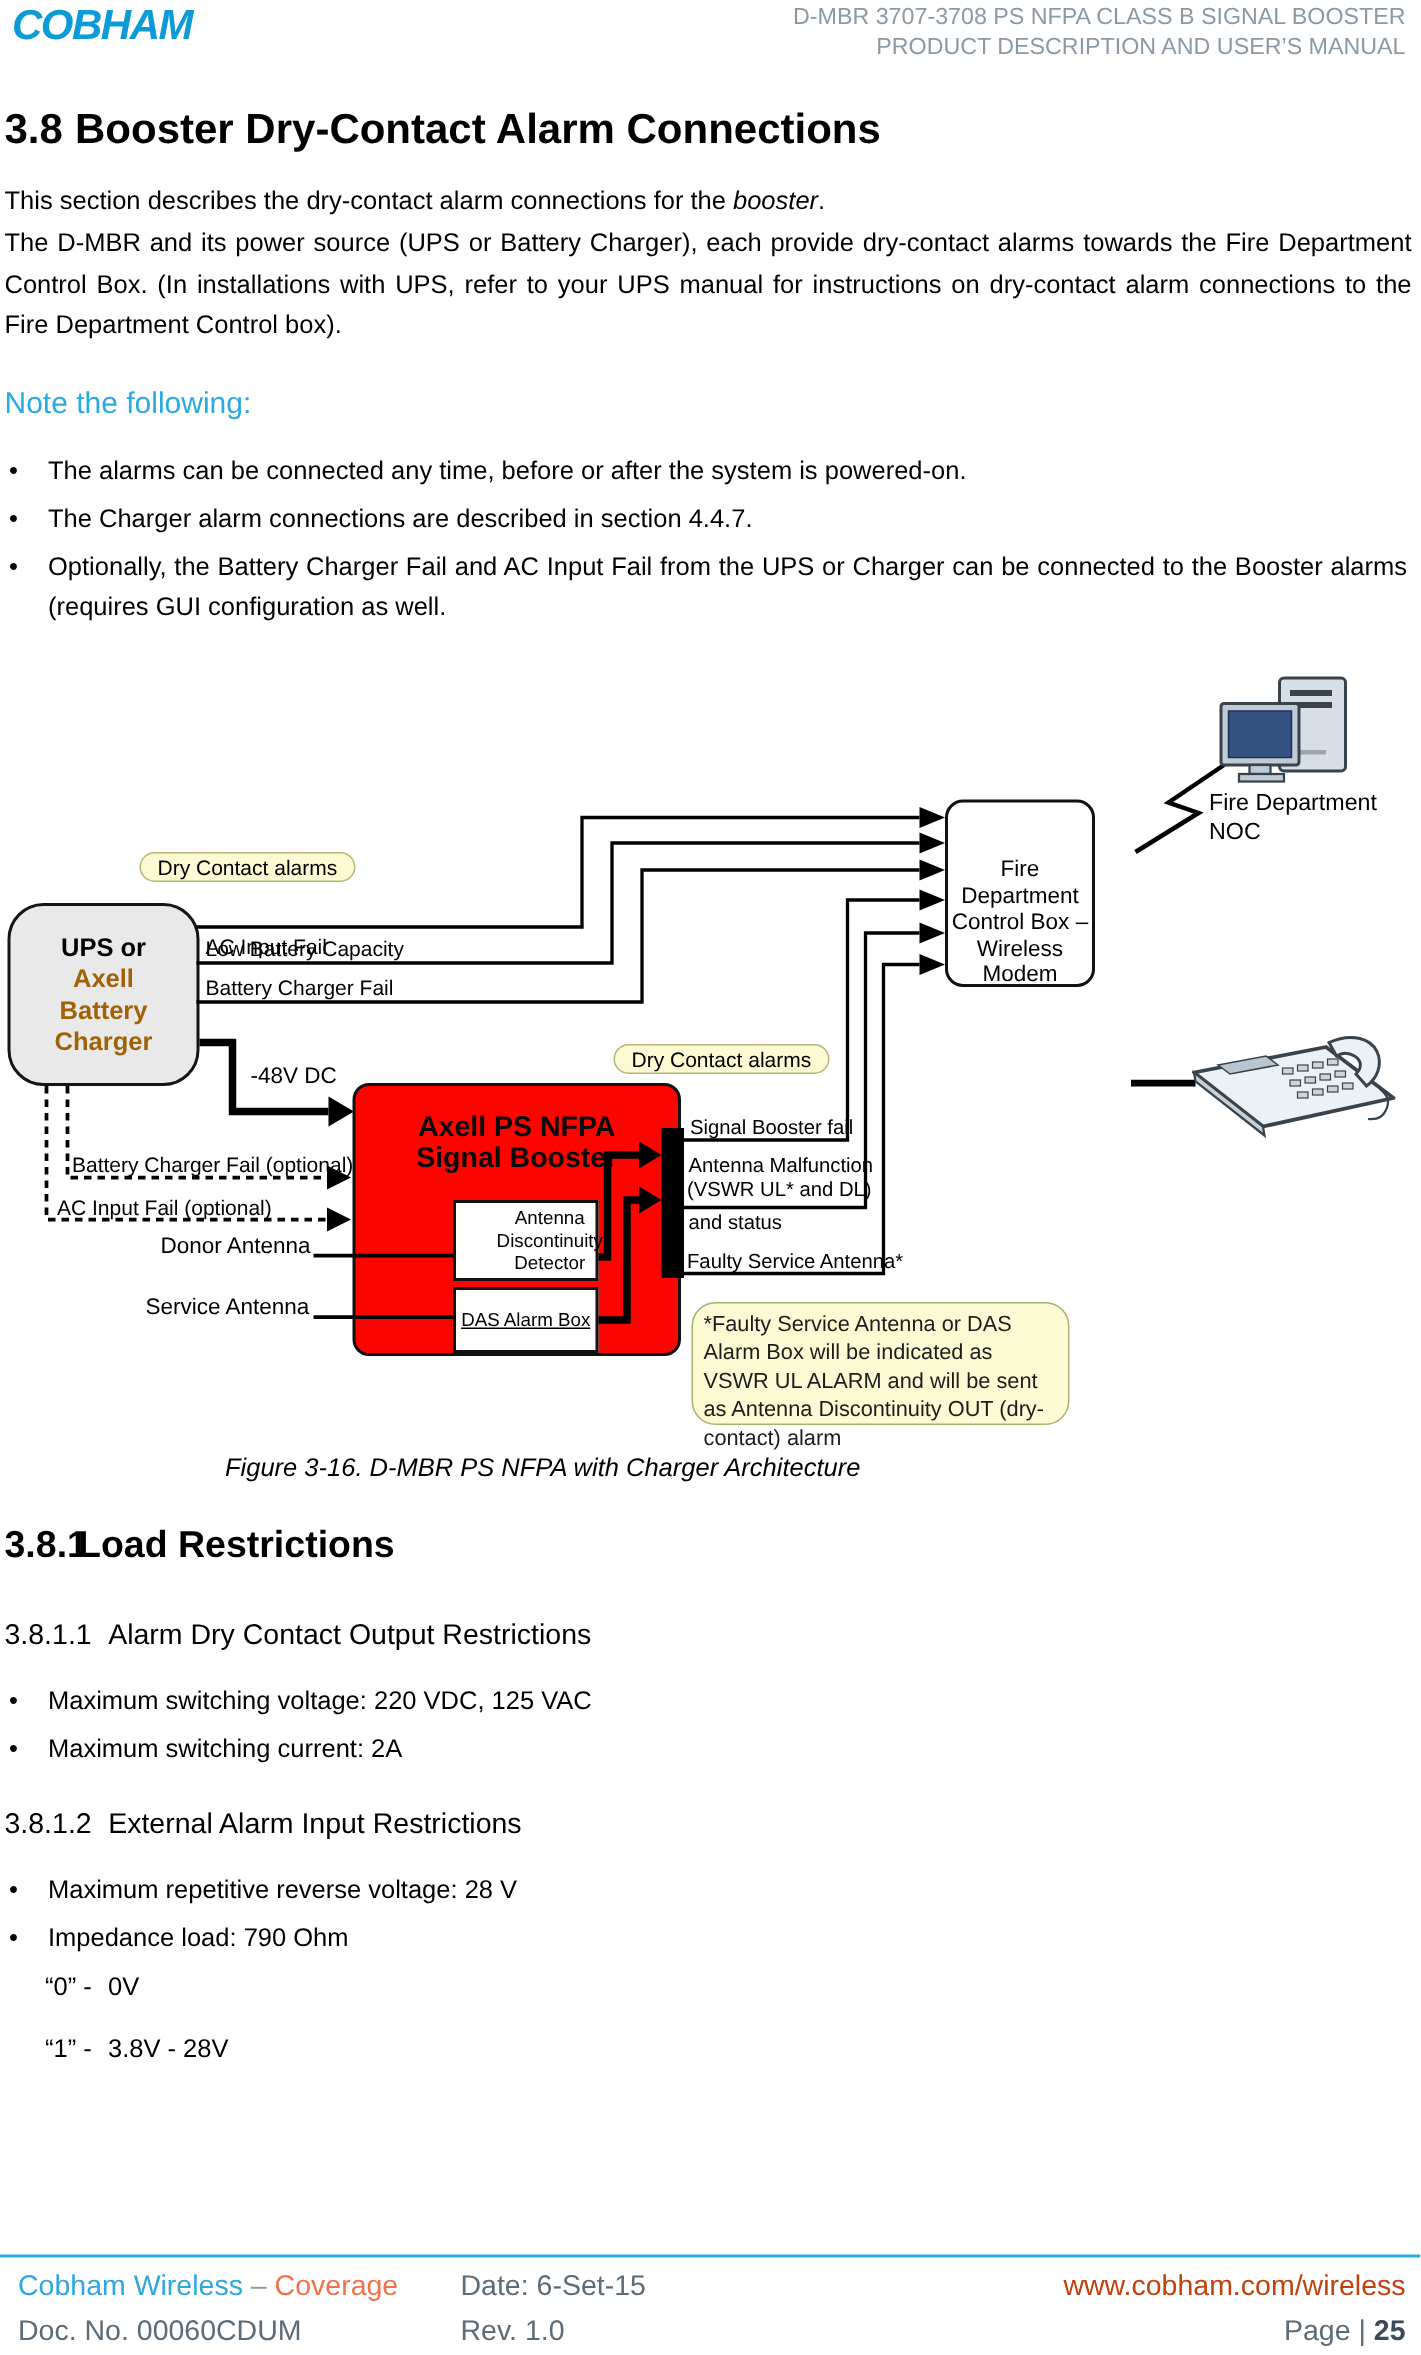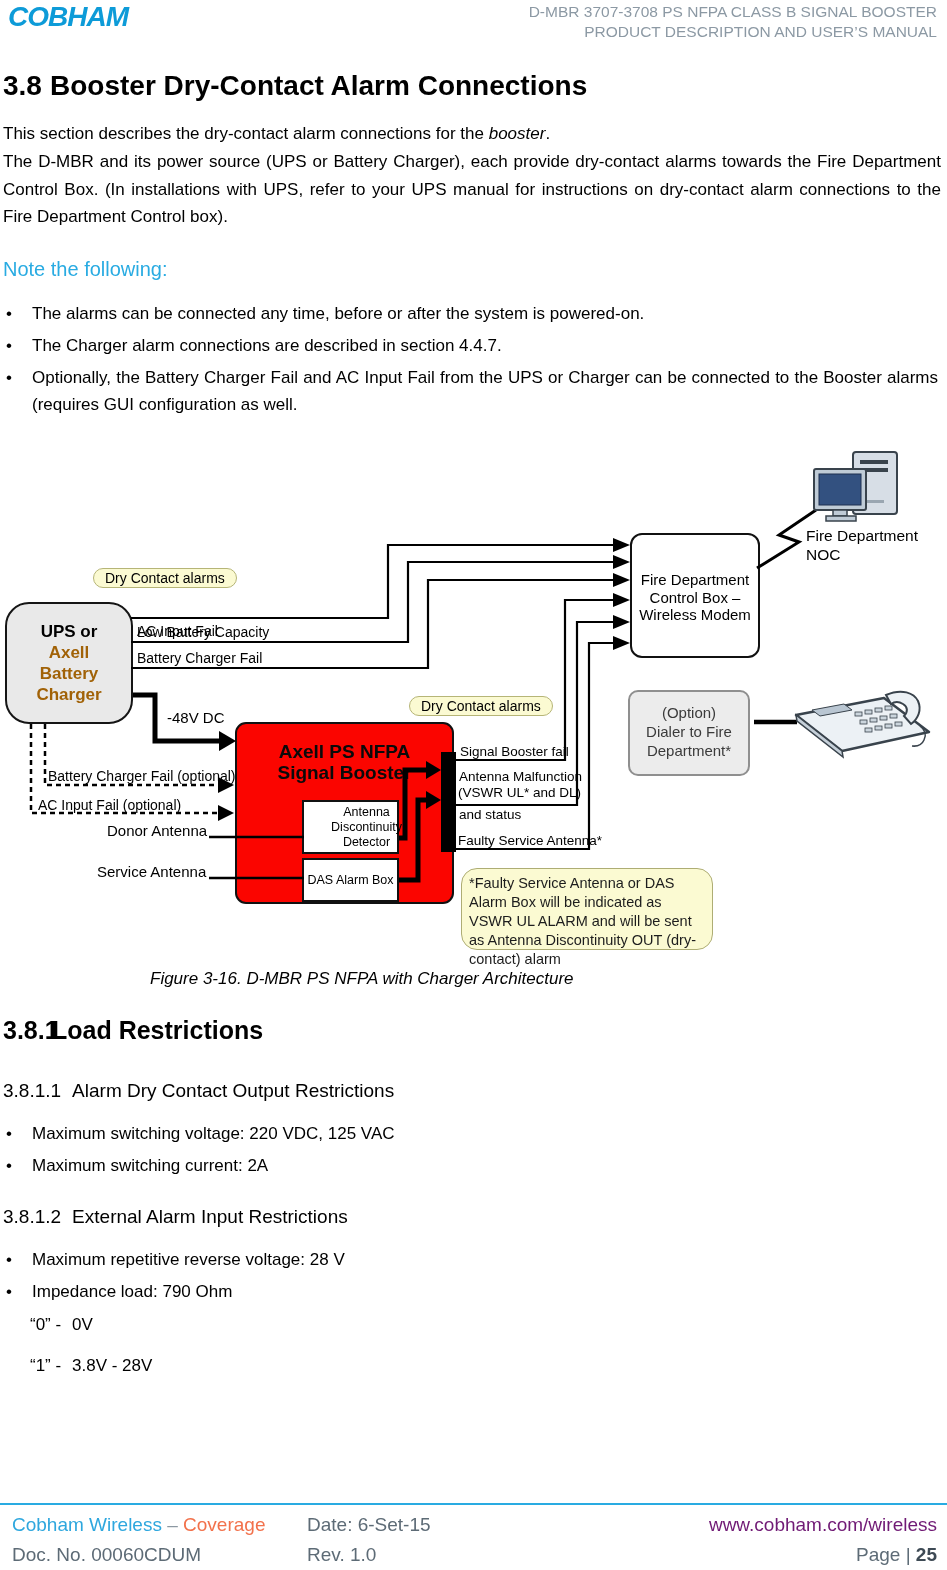--- a/index.html
+++ b/index.html
@@ -48,51 +48,51 @@
        font-weight:bold;font-size:17px;line-height:21px;}
   .red-text{color:#a16207;}
   .red-box{left:235px;top:274px;width:215px;height:178px;background:#FB0500;
        border:2.5px solid #111;border-radius:11px;z-index:1;}
   .red-title{position:absolute;left:0;right:0;top:17px;text-align:center;
        font-weight:bold;font-size:19px;line-height:21px;color:#0a0a0a;}
   .wbox{background:#fff;border:2px solid #111;z-index:2;display:flex;
        align-items:center;justify-content:center;text-align:center;
        font-size:12.5px;line-height:15px;padding:1px;box-sizing:border-box;}
   .wboxA{left:302px;top:352px;width:97px;height:54px;padding-left:33px;}
-  .wboxB{left:302px;top:410px;width:97px;height:44px;}
+  .wboxB{left:302px;top:410px;width:97px;height:44px;text-decoration:underline;}
   .black-bar{left:441px;top:304px;width:15px;height:100px;background:#000;z-index:4;}
   .lab{font-size:14px;white-space:nowrap;z-index:6;}
   .lab-acif{left:137px;top:152px;margin-top:23px;} .lab-lbc{left:137px;top:176px;}
   .lab-bcf{left:137px;top:202px;}
   .lab-dc{left:167px;top:261px;font-size:15px;}
   .lab-bcfo{left:48px;top:320px;} .lab-acifo{left:38px;top:349px;}
   .lab-donor{left:107px;top:374px;font-size:15px;}
   .lab-service{left:97px;top:415px;font-size:15px;}
   .barlab{font-size:13.5px;white-space:nowrap;z-index:6;}
   .lab-sbf{left:460px;top:296px;} .lab-am1{left:459px;top:321px;}
   .lab-am2{left:458px;top:337px;} .lab-am3{left:459px;top:359px;}
   .lab-fsa{left:458px;top:385px;}
-  .ctrl-box{left:630px;top:85px;width:130px;height:125px;background:#fff;
+  .ctrl-box{left:630px;top:85px;width:100px;height:125px;background:#fff;
        border:2.5px solid #111;border-radius:12px;z-index:2;text-align:center;
        font-size:15px;line-height:17.5px;padding-top:36px;box-sizing:border-box;}
   .noc-label{left:806px;top:78px;width:118px;font-size:15.5px;line-height:19px;z-index:6;}
   .dialer-box{left:628px;top:242px;width:122px;height:86px;background:#ECECEC;
        border:2px solid #8F8F8F;border-radius:10px;z-index:2;text-align:center;
        font-size:15px;line-height:19px;color:#3B3B3B;padding-top:11px;box-sizing:border-box;}
   .note-box{left:461px;top:420px;width:252px;height:82px;background:#FBFAD2;
        border:1.5px solid #AEAD74;border-radius:16px;z-index:6;font-size:14.5px;
        line-height:19px;padding:5px 7px;box-sizing:border-box;color:#1d1d1d;}
 
   
   .foot-line{left:0;top:1503px;width:947px;height:2px;background:#29ABE2;}
   .f{font-size:19px;white-space:nowrap;}
   .f-company{left:12px;top:1514px;}
   .c-blue{color:#2EA7DE;} .c-dash{color:#8C98A2;} .c-orange{color:#F2714B;}
   .f-gray{color:#5D6B76;}
-  .f-date{left:307px;top:1514px;} .f-url{right:10px;top:1514px;color:#701a75;}
+  .f-date{left:307px;top:1514px;} .f-url{right:10px;top:1514px;color:#c2410c;}
   .f-doc{left:12px;top:1544px;} .f-rev{left:307px;top:1544px;}
   .f-page{right:10px;top:1544px;}
   .pnum{font-weight:bold;color:#3E4A55;}
 </style>
 </head>
 <body>
 
 <div class="page">
 
   <div class="abs logo">COBHAM</div>
@@ -236,25 +236,20 @@
     <div class="barlab lab-fsa">Faulty Service Antenna*</div>
 
     <div class="ctrl-box">
       <div>Fire Department</div>
       <div>Control Box –</div>
       <div>Wireless Modem</div>
     </div>
 
     <div class="noc-label">Fire Department NOC</div>
 
-    <div class="dialer-box">
-      <div>(Option)</div>
-      <div>Dialer to Fire</div>
-      <div>Department*</div>
-    </div>
 
     <div class="note-box">*Faulty Service Antenna or DAS Alarm Box will be indicated as VSWR UL ALARM and will be sent as Antenna Discontinuity OUT (dry-contact) alarm</div>
   </div>
 
   <div class="abs caption">Figure 3-16. D-MBR PS NFPA with Charger Architecture</div>
 
   <div class="abs h2">
     <span class="num">3.8.1</span><span>Load Restrictions</span>
   </div>
 

